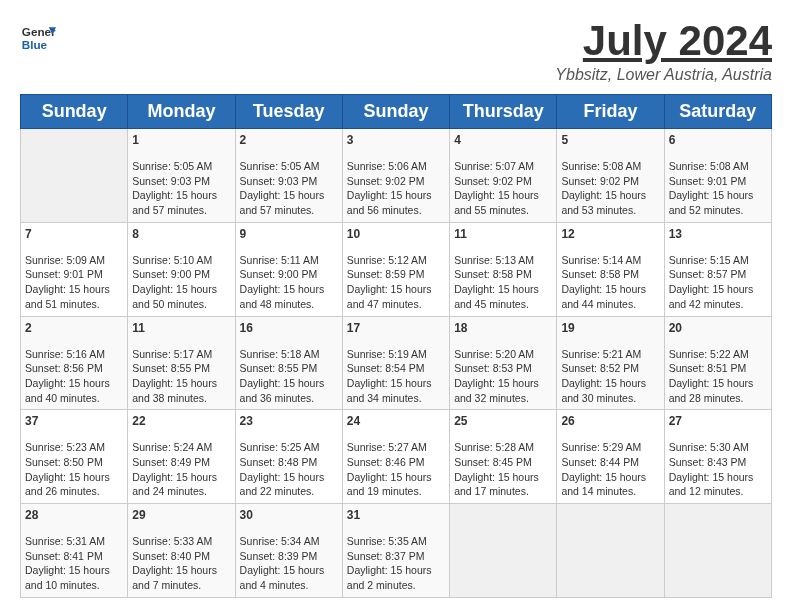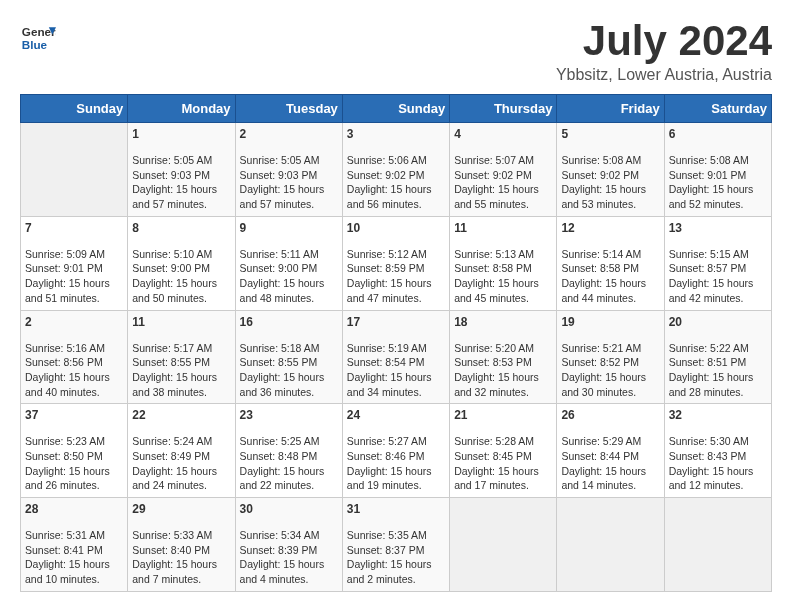--- a/index.html
+++ b/index.html
@@ -26,37 +26,39 @@
       height: 36px;
     }
     .title-block {
       text-align: right;
     }
     .month-year {
       font-size: 42px;
       font-weight: bold;
       color: #333;
       line-height: 1;
+      text-decoration: underline;
     }
     .location {
       font-size: 16px;
       color: #555;
       margin-top: 4px;
+      font-style: italic;
     }
     table {
       width: 100%;
       border-collapse: collapse;
       font-size: 11px;
     }
     thead tr th {
       background: #2a6db5;
       color: #fff;
       padding: 6px 4px;
-      text-align: right;
-      font-size: 13px;
+      text-align: center;
+      font-size: 18px;
       font-weight: bold;
       border: 1px solid #1a5090;
     }
     tbody tr td {
       border: 1px solid #ccc;
       vertical-align: top;
       padding: 4px;
       min-height: 80px;
       height: 90px;
       width: 107px;
@@ -210,29 +212,29 @@
         </td>
         <td>
           <span class="day-number">23</span>
 <div class="day-info">Sunrise: 5:25 AM<br>Sunset: 8:48 PM<br>Daylight: 15 hours and 22 minutes.</div>
         </td>
         <td>
           <span class="day-number">24</span>
 <div class="day-info">Sunrise: 5:27 AM<br>Sunset: 8:46 PM<br>Daylight: 15 hours and 19 minutes.</div>
         </td>
         <td>
-          <span class="day-number">21</span>
+          <span class="day-number">25</span>
 <div class="day-info">Sunrise: 5:28 AM<br>Sunset: 8:45 PM<br>Daylight: 15 hours and 17 minutes.</div>
         </td>
         <td>
           <span class="day-number">26</span>
 <div class="day-info">Sunrise: 5:29 AM<br>Sunset: 8:44 PM<br>Daylight: 15 hours and 14 minutes.</div>
         </td>
         <td>
-          <span class="day-number">32</span>
+          <span class="day-number">27</span>
 <div class="day-info">Sunrise: 5:30 AM<br>Sunset: 8:43 PM<br>Daylight: 15 hours and 12 minutes.</div>
         </td>
       </tr>
       <tr>
         <td>
           <span class="day-number">28</span>
 <div class="day-info">Sunrise: 5:31 AM<br>Sunset: 8:41 PM<br>Daylight: 15 hours and 10 minutes.</div>
         </td>
         <td>
           <span class="day-number">29</span>

